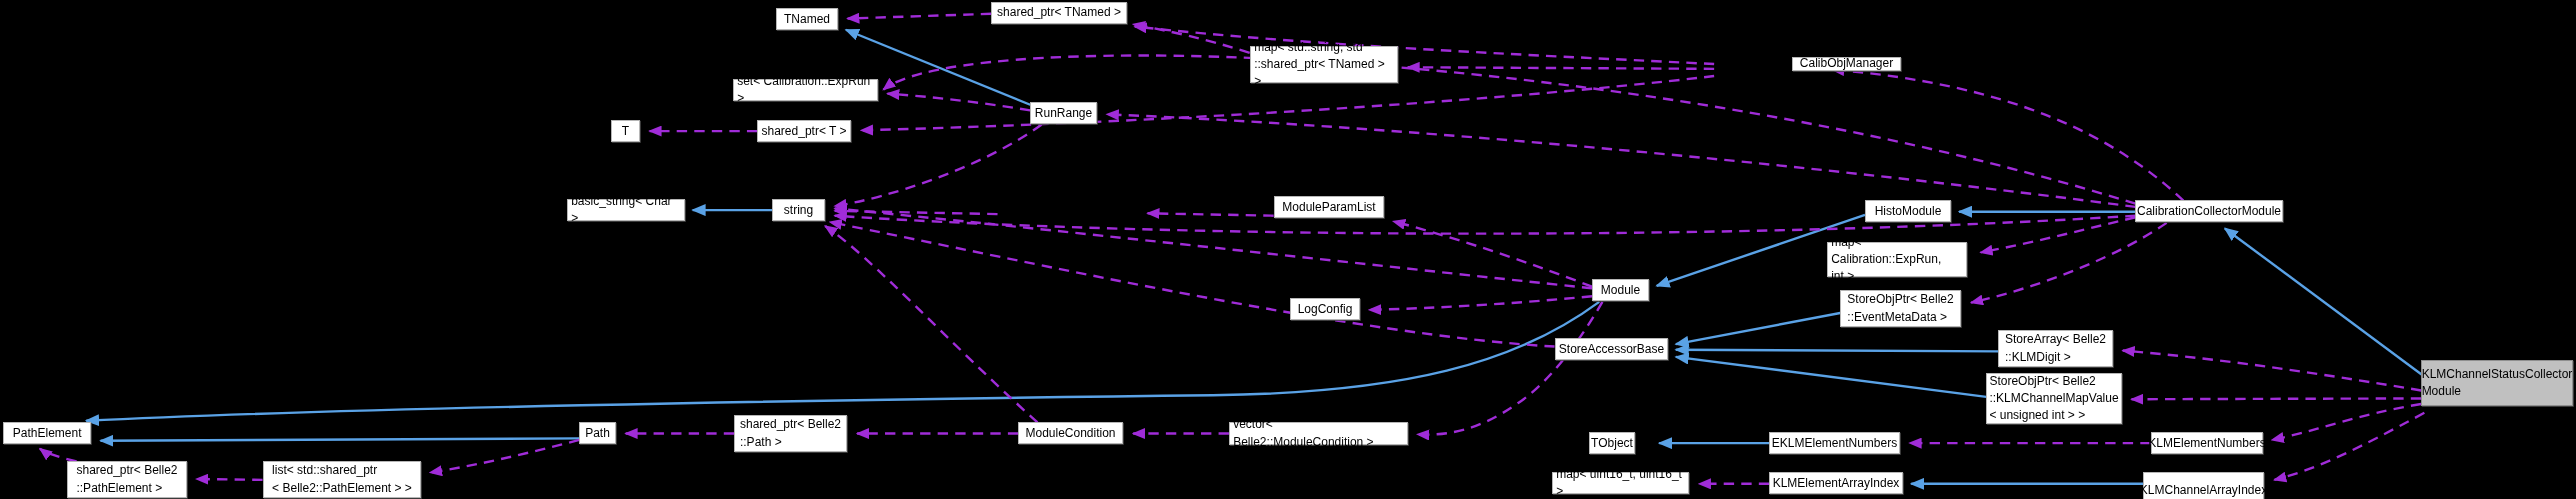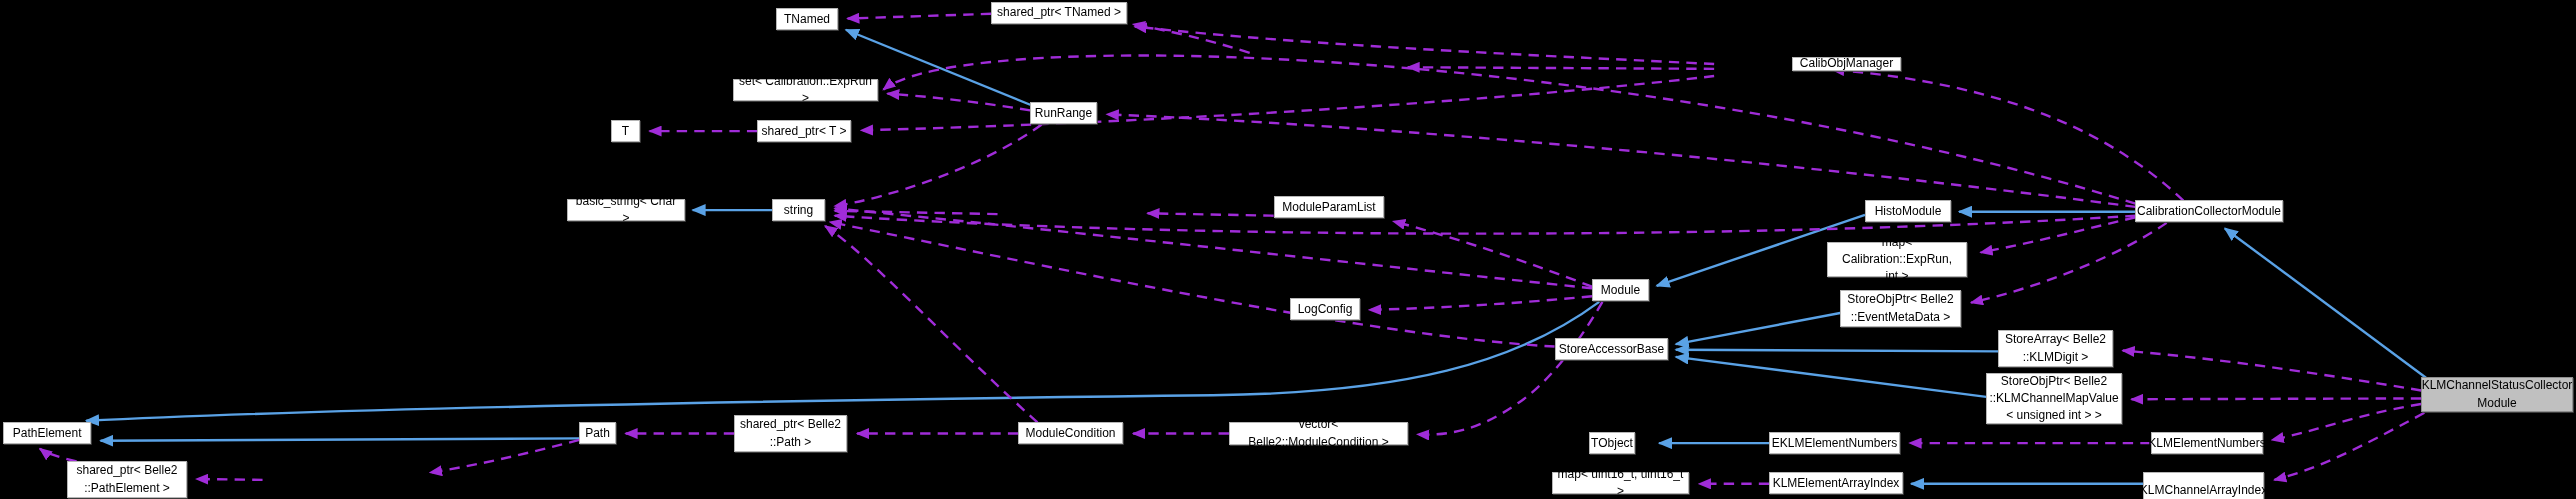--- a/index.html
+++ b/index.html
@@ -3,21 +3,21 @@
 <meta charset="utf-8">
 <style>
   html,body{margin:0;padding:0;background:#000;}
   #canvas{position:relative;width:2576px;height:500px;background:#000;overflow:hidden;
           font-family:"Liberation Sans",sans-serif;}
   #edges{position:absolute;left:0;top:0;width:2576px;height:500px;z-index:1;}
   .e-inh{stroke:#5aa2e6;stroke-width:3;fill:none;}
   .e-use{stroke:#a02cd8;stroke-width:3;fill:none;stroke-dasharray:13 9;}
   .node{position:absolute;z-index:2;background:#ffffff;border:1.6px solid #b6b6b6;
         color:#000;font-size:12px;line-height:1.42;display:flex;align-items:center;
-        justify-content:center;text-align:center;white-space:pre-line;
+        justify-content:center;text-align:left;white-space:pre-line;
         box-sizing:border-box;padding:0 3.2px;box-shadow:0.8px 0.8px 0 #4a4a4a;}
   .node.hl{background:#c0c0c0;border-color:#8f8f8f;}
 </style>
 </head>
 <body>
 
 <div id="canvas">
 
   <svg id="edges" viewBox="0 0 3228 626">
     <defs>
@@ -73,20 +73,22 @@
     <path class="e-use" marker-end="url(#ap)" d="M1540,543 L1420,543"></path>
     <path class="e-use" marker-end="url(#ap)" d="M1276,543 L1074,543"></path>
     <path class="e-use" marker-end="url(#ap)" d="M920,543 L784,543"></path>
     <path class="e-use" marker-end="url(#ap)" d="M726,551 C660,568 602,582 539,592"></path>
     <path class="e-use" marker-end="url(#ap)" d="M329,601 L246,600"></path>
     <path class="e-use" marker-end="url(#ap)" d="M96,578 C72,572 58,568 50,562"></path>
   </svg>
 
   <div class="node" style="left:776px;top:8px;width:62px;height:22.3px">TNamed</div>
   <div class="node" style="left:991px;top:1.6px;width:136px;height:22.3px">shared_ptr&lt; TNamed &gt;</div>
+  <div class="node" style="left:1250px;top:46px;width:148px;height:37px">map&lt; std::string, std
+::shared_ptr&lt; TNamed &gt; &gt;</div>
   <div class="node" style="left:1792px;top:57px;width:109px;height:14px">CalibObjManager</div>
   <div class="node" style="left:733px;top:79px;width:145px;height:22.3px">set&lt; Calibration::ExpRun &gt;</div>
   <div class="node" style="left:1030px;top:102px;width:67px;height:22.3px">RunRange</div>
   <div class="node" style="left:611px;top:120px;width:29px;height:22.3px">T</div>
   <div class="node" style="left:757px;top:120px;width:94px;height:22.3px">shared_ptr&lt; T &gt;</div>
   <div class="node" style="left:567px;top:199px;width:118px;height:22.3px">basic_string&lt; Char &gt;</div>
   <div class="node" style="left:772px;top:199px;width:53px;height:22.3px">string</div>
   <div class="node" style="left:1274px;top:196px;width:110px;height:22.3px">ModuleParamList</div>
   <div class="node" style="left:1865px;top:200px;width:86px;height:22.3px">HistoModule</div>
   <div class="node" style="left:2135px;top:200px;width:148px;height:22.3px">CalibrationCollectorModule</div>
@@ -95,31 +97,33 @@
   <div class="node" style="left:1592px;top:279px;width:57px;height:22.3px">Module</div>
   <div class="node" style="left:1290px;top:298px;width:70px;height:22.3px">LogConfig</div>
   <div class="node" style="left:1840px;top:290px;width:121px;height:37px">StoreObjPtr&lt; Belle2
 ::EventMetaData &gt;</div>
   <div class="node" style="left:1555px;top:338px;width:113px;height:22.3px">StoreAccessorBase</div>
   <div class="node" style="left:1998px;top:330px;width:115px;height:37px">StoreArray&lt; Belle2
 ::KLMDigit &gt;</div>
   <div class="node" style="left:1986px;top:373px;width:136px;height:51px">StoreObjPtr&lt; Belle2
 ::KLMChannelMapValue
 &lt; unsigned int &gt; &gt;</div>
-  <div class="node hl" style="left:2421px;top:377px;width:152px;height:35px">KLMChannelStatusCollector
+  <div class="node hl" style="left:2421px;top:360px;width:152px;height:46px">KLMChannelStatusCollector
 Module</div>
   <div class="node" style="left:1589px;top:432px;width:46px;height:22.3px">TObject</div>
   <div class="node" style="left:1769px;top:432px;width:131px;height:22.3px">EKLMElementNumbers</div>
   <div class="node" style="left:2151px;top:432px;width:112px;height:22.3px">KLMElementNumbers</div>
   <div class="node" style="left:1552px;top:472px;width:137px;height:22.3px">map&lt; uint16_t, uint16_t &gt;</div>
   <div class="node" style="left:1769px;top:472px;width:134px;height:22.3px">KLMElementArrayIndex</div>
   <div class="node" style="left:2143px;top:472px;width:121px;height:37px">KLMChannelArrayIndex</div>
   <div class="node" style="left:3.2px;top:422px;width:88px;height:22.3px">PathElement</div>
   <div class="node" style="left:67px;top:461px;width:120px;height:37px">shared_ptr&lt; Belle2
 ::PathElement &gt;</div>
+  <div class="node" style="left:263px;top:461px;width:158px;height:37px">list&lt; std::shared_ptr
+&lt; Belle2::PathElement &gt; &gt;</div>
   <div class="node" style="left:579px;top:422px;width:37px;height:22.3px">Path</div>
   <div class="node" style="left:734px;top:415px;width:113px;height:37px">shared_ptr&lt; Belle2
 ::Path &gt;</div>
   <div class="node" style="left:1018px;top:422px;width:105px;height:22.3px">ModuleCondition</div>
   <div class="node" style="left:1229px;top:422px;width:179px;height:23px">vector&lt; Belle2::ModuleCondition &gt;</div>
 
 </div>
 
 
 </body></html>

